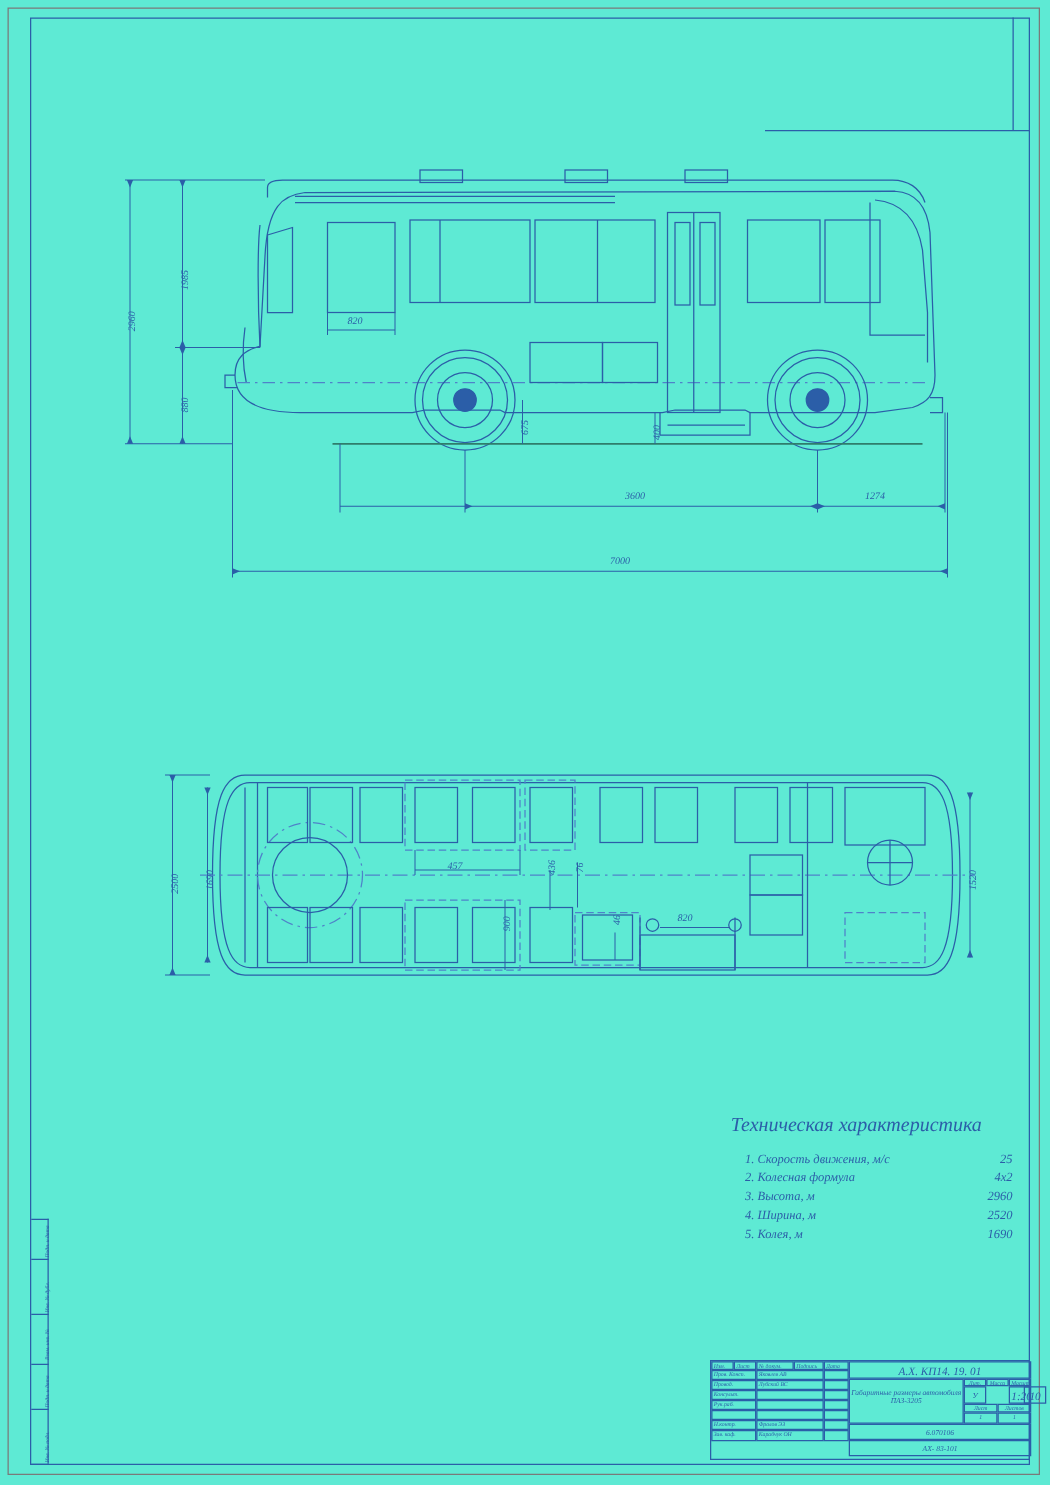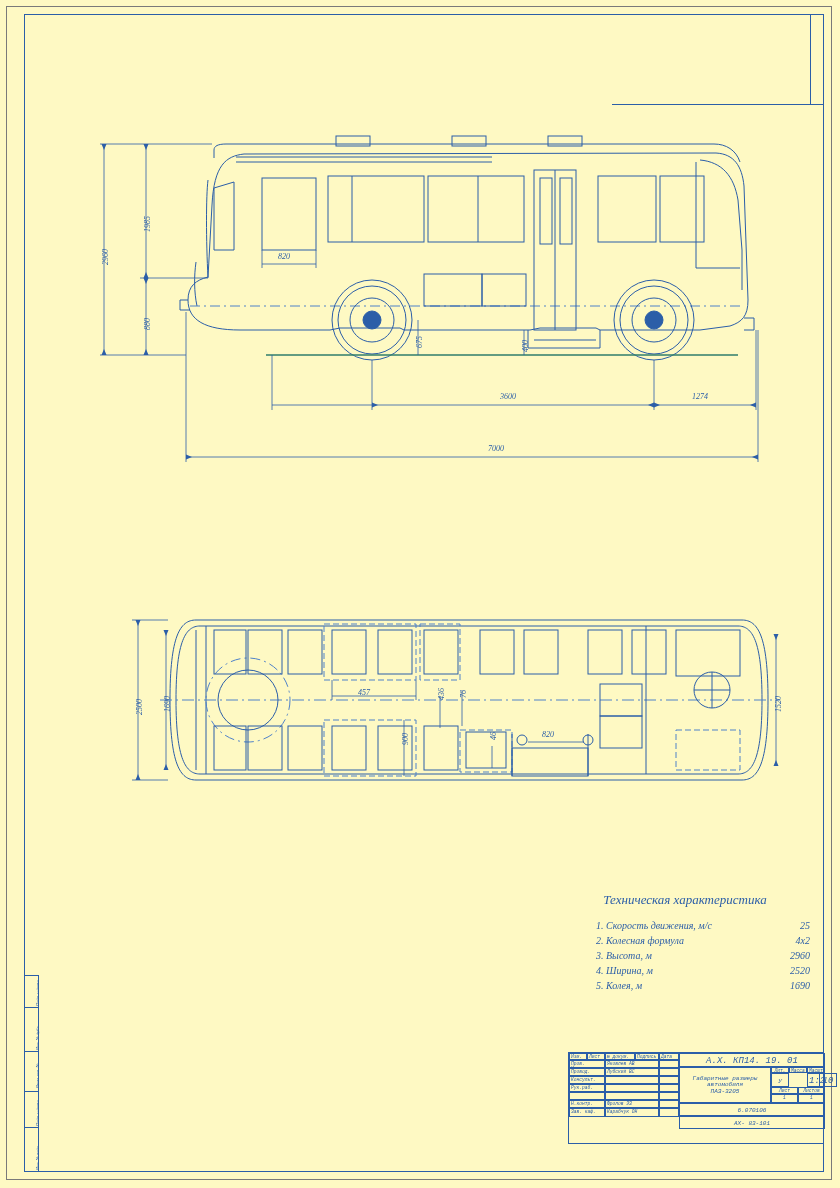--- a/index.html
+++ b/index.html
@@ -1,40 +1,40 @@
 <!DOCTYPE html>
 <html><head>
 <meta charset="utf-8">
 <style>
   html,body{margin:0;padding:0;background:#cfcfcf;}
   body{font-family:"Liberation Sans", sans-serif;}
   #sheet{
-    position:relative;width:840px;height:1188px;background:#fef9c3;
+    position:relative;width:840px;height:1188px;background:#5eead4;
     overflow:hidden;
   }
   .frame-outer{position:absolute;left:6px;top:6px;width:826px;height:1174px;border:1px solid #7a7a7a;box-sizing:border-box;}
   .frame-inner{position:absolute;left:24px;top:14px;width:800px;height:1158px;border:1px solid #2b5ea8;box-sizing:border-box;}
   .notch-line-v{position:absolute;left:810px;top:14px;width:1px;height:90px;background:#2b5ea8;}
   .notch-line-h{position:absolute;left:612px;top:104px;width:212px;height:1px;background:#2b5ea8;}
 
   .dimtxt{position:absolute;font-family:"Liberation Serif", serif;font-style:italic;font-size:8px;color:#2b5ea8;white-space:nowrap;}
   .dimtxt.rot{transform:rotate(-90deg);transform-origin:left top;}
 
   svg{position:absolute;left:0;top:0;overflow:visible;}
 
   
   .tech{position:absolute;left:560px;top:892px;width:250px;color:#2b5ea8;
         font-family:"Liberation Serif", serif;font-style:italic;font-size:10px;}
-  .tech .ttl{text-align:center;margin-bottom:10px;font-size:13px;}
+  .tech .ttl{text-align:center;margin-bottom:10px;font-size:16px;}
   .tech .row{display:flex;justify-content:space-between;line-height:15px;}
   .tech .row .lbl{white-space:nowrap;margin-left:36px;}
   .tech .row .val{white-space:nowrap;}
 
   
-  .tb{position:absolute;left:568px;top:1052px;width:256px;height:92px;border:1px solid #2b5ea8;box-sizing:border-box;font-family:Liberation Mono, monospace;font-style:italic;color:#2b5ea8;}
+  .tb{position:absolute;left:568px;top:1088px;width:256px;height:80px;border:1px solid #2b5ea8;box-sizing:border-box;font-family:Liberation Serif, serif;font-style:italic;color:#2b5ea8;}
   .tb .cell{position:absolute;box-sizing:border-box;font-size:4.6px;line-height:1.05;padding:1px 1px;overflow:hidden;}
   .tb .bd{border:1px solid #2b5ea8;}
   .tb .ctr{text-align:center;}
   .tb .big{font-size:9px;}
   .tb .mid{font-size:6px;}
 
   
   .leftstamp{position:absolute;left:25px;top:975px;width:14px;height:196px;border-right:1px solid #2b5ea8;border-top:1px solid #2b5ea8;box-sizing:border-box;}
   .leftstamp .seg{position:absolute;left:0;width:14px;border-bottom:1px solid #2b5ea8;box-sizing:border-box;}
   .lsx{position:absolute;font-family:"Liberation Serif", serif;font-style:italic;font-size:4.5px;color:#2b5ea8;white-space:nowrap;transform:rotate(-90deg);transform-origin:left top;}

